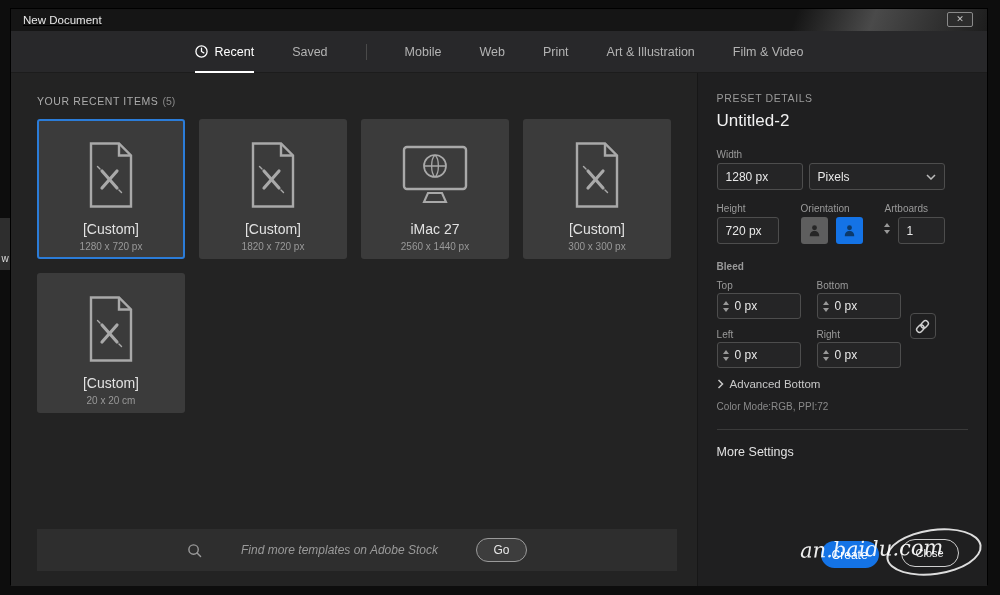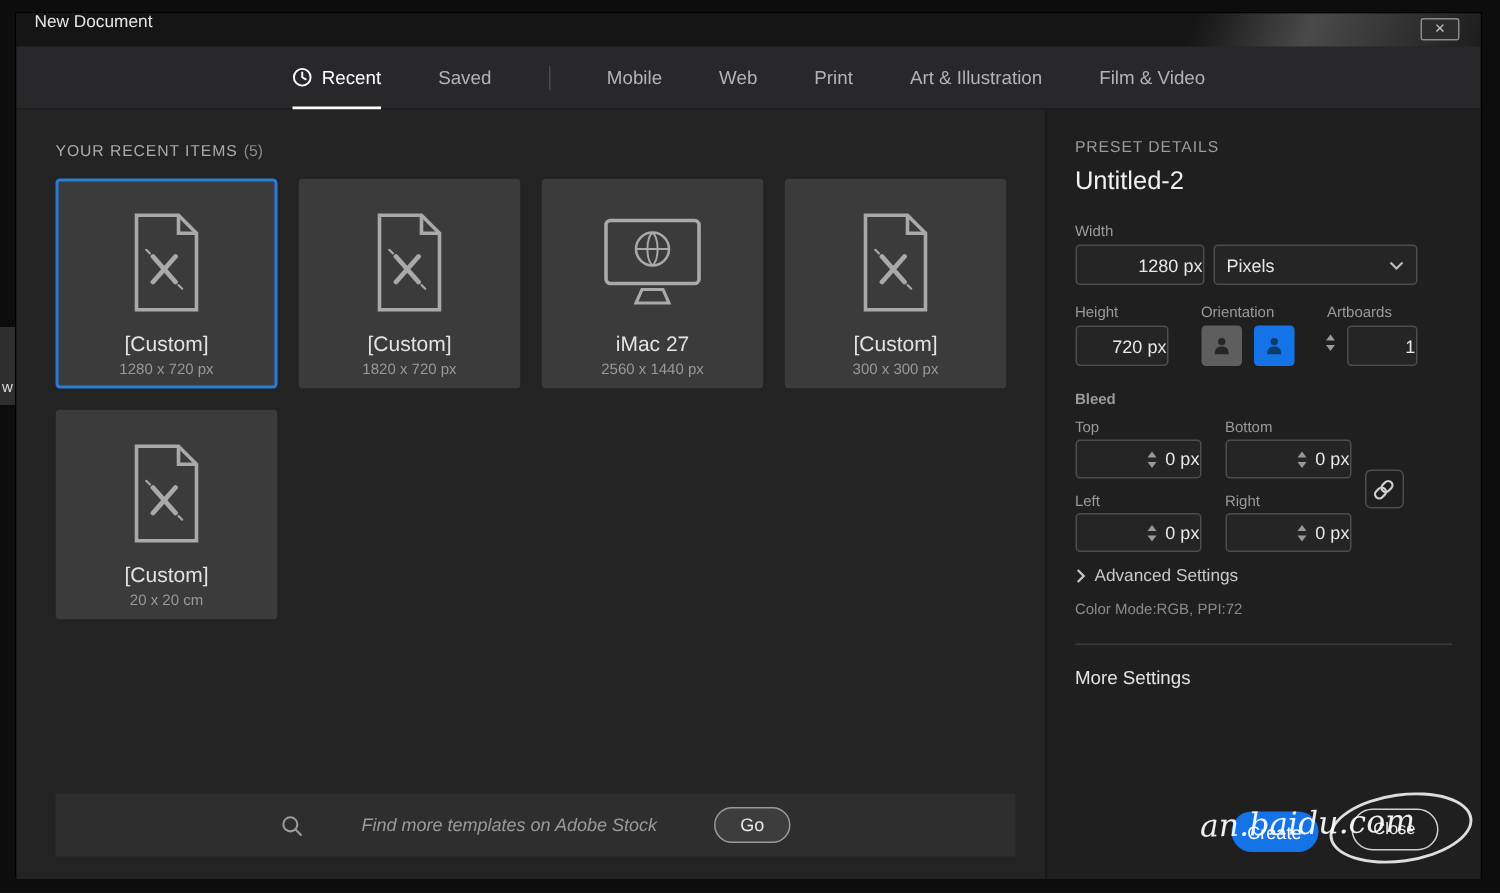--- a/index.html
+++ b/index.html
@@ -11,21 +11,21 @@
   .bg-sliver { position:absolute; left:0; top:218px; width:10px; height:52px;
                background:#2e2e2e; color:#ddd; font-size:10px; display:flex;
                align-items:flex-end; justify-content:center; padding-bottom:6px; }
 
   .dialog { position:absolute; left:10px; top:8px; width:978px; height:577px;
             background:#232323; border:1px solid #000; }
 
   
   .titlebar { position:relative; height:22px;
               background:linear-gradient(110deg,#151515 0%,#151515 80%,#4a4a4a 88%,#1d1d1d 100%);
-              display:flex; padding-left:12px; }
+              display:flex; align-items:center; padding-left:12px;text-decoration:underline; }
   .titlebar .title { color:#e8e8e8; font-size:11.5px; }
   .win-close { position:absolute; right:14px; top:3px; width:26px; height:15px;
                background:#2c2c2c; border:1px solid #8a8a8a; color:#c5c5c5;
                font-size:9px; line-height:13px; text-align:center; border-radius:2px; cursor:default; }
 
   
   .tabbar { height:42px; background:#28282a; display:flex; align-items:center;
             justify-content:center; gap:38px; border-bottom:1px solid #1c1c1c; }
   .tab { position:relative; display:flex; align-items:center; gap:7px; height:42px;
          color:#b3b3b3; font-size:12.5px; cursor:default; }
@@ -64,21 +64,21 @@
   .go-btn { background:#3d3d3d; border:1.5px solid #9a9a9a; color:#e8e8e8;
             font-size:12px; padding:4px 16px; border-radius:14px; cursor:pointer; }
 
   
   .p-heading { position:absolute; left:19px; top:19px; font-size:10.5px;
                letter-spacing:.6px; color:#9a9a9a; }
   .doc-name { position:absolute; left:19px; top:38px; font-size:17px; color:#f0f0f0; cursor:text; }
   .plabel { position:absolute; font-size:10px; color:#9a9a9a; }
   .field { position:absolute; height:27px; background:#252526; border:1px solid #4d4d4d;
            border-radius:3px; color:#e8e8e8; font-size:12px; display:flex;
-           align-items:center; padding-left:8px; cursor:text;justify-content:flex-end; }
+           align-items:center; padding-left:8px; cursor:text; }
   .dropdown { justify-content:space-between; padding-right:8px; cursor:pointer; }
   .spinfield { padding-left:5px; gap:6px; }
   .spincol { display:flex; flex-direction:column; gap:3px; cursor:pointer; }
   .tri-up   { display:block; width:0; height:0; border-left:3.5px solid transparent;
               border-right:3.5px solid transparent; border-bottom:4.5px solid #999; }
   .tri-down { display:block; width:0; height:0; border-left:3.5px solid transparent;
               border-right:3.5px solid transparent; border-top:4.5px solid #999; }
   .orient-btn { position:absolute; width:27px; height:27px; border-radius:3px;
                 display:flex; align-items:center; justify-content:center; cursor:pointer; }
   .orient-portrait { background:#5e5e5e; }
@@ -358,21 +358,21 @@
               </svg>
           </span>
         </div>
 
         <div class="advanced">
           <span style="display:flex;">
             <svg width="7" height="10" viewBox="0 0 7 10">
                 <path d="M1.5 1 L5.5 5 L1.5 9" fill="none" stroke="#c8c8c8" stroke-width="1.5"></path>
               </svg>
           </span>
-          <span>Advanced Settings</span>
+          <span>Advanced Bottom</span>
         </div>
 
         <div class="color-mode">Color Mode:RGB, PPI:72</div>
         <div class="p-divider"></div>
         <div class="more-settings">More Settings</div>
 
         <button class="create-btn">Create</button>
         <button class="close-btn">Close</button>
       </div>
     </div>

